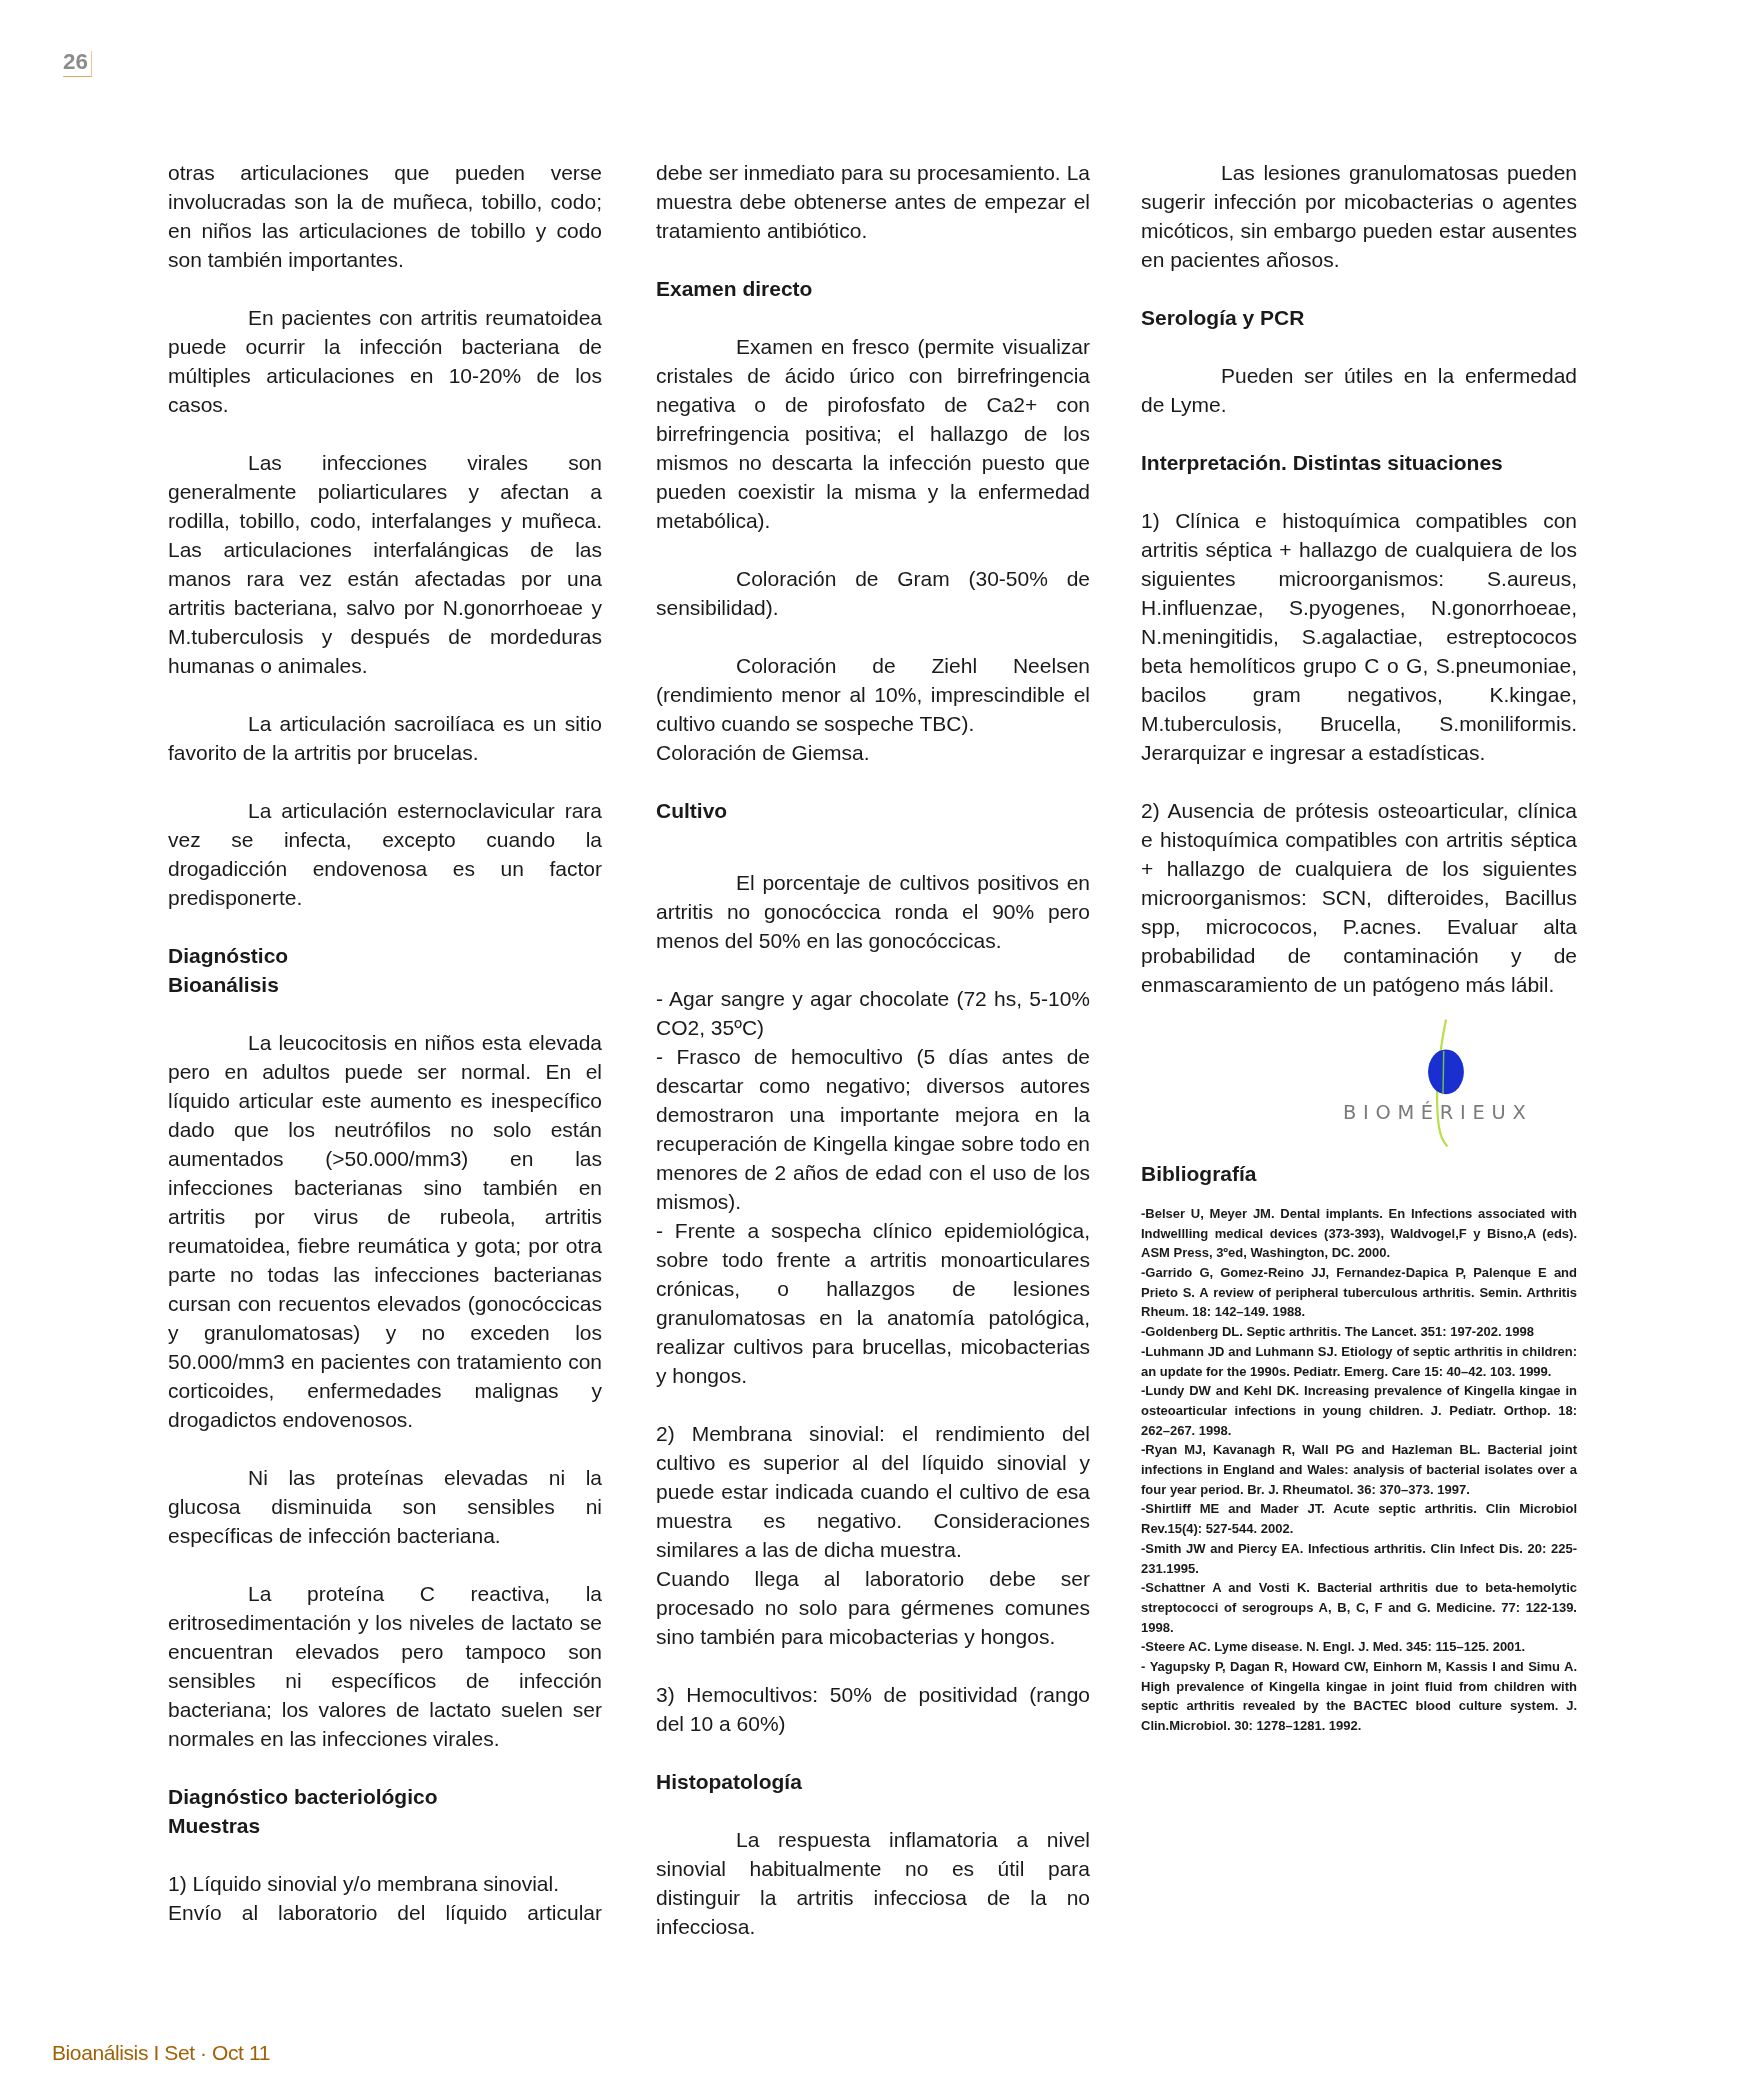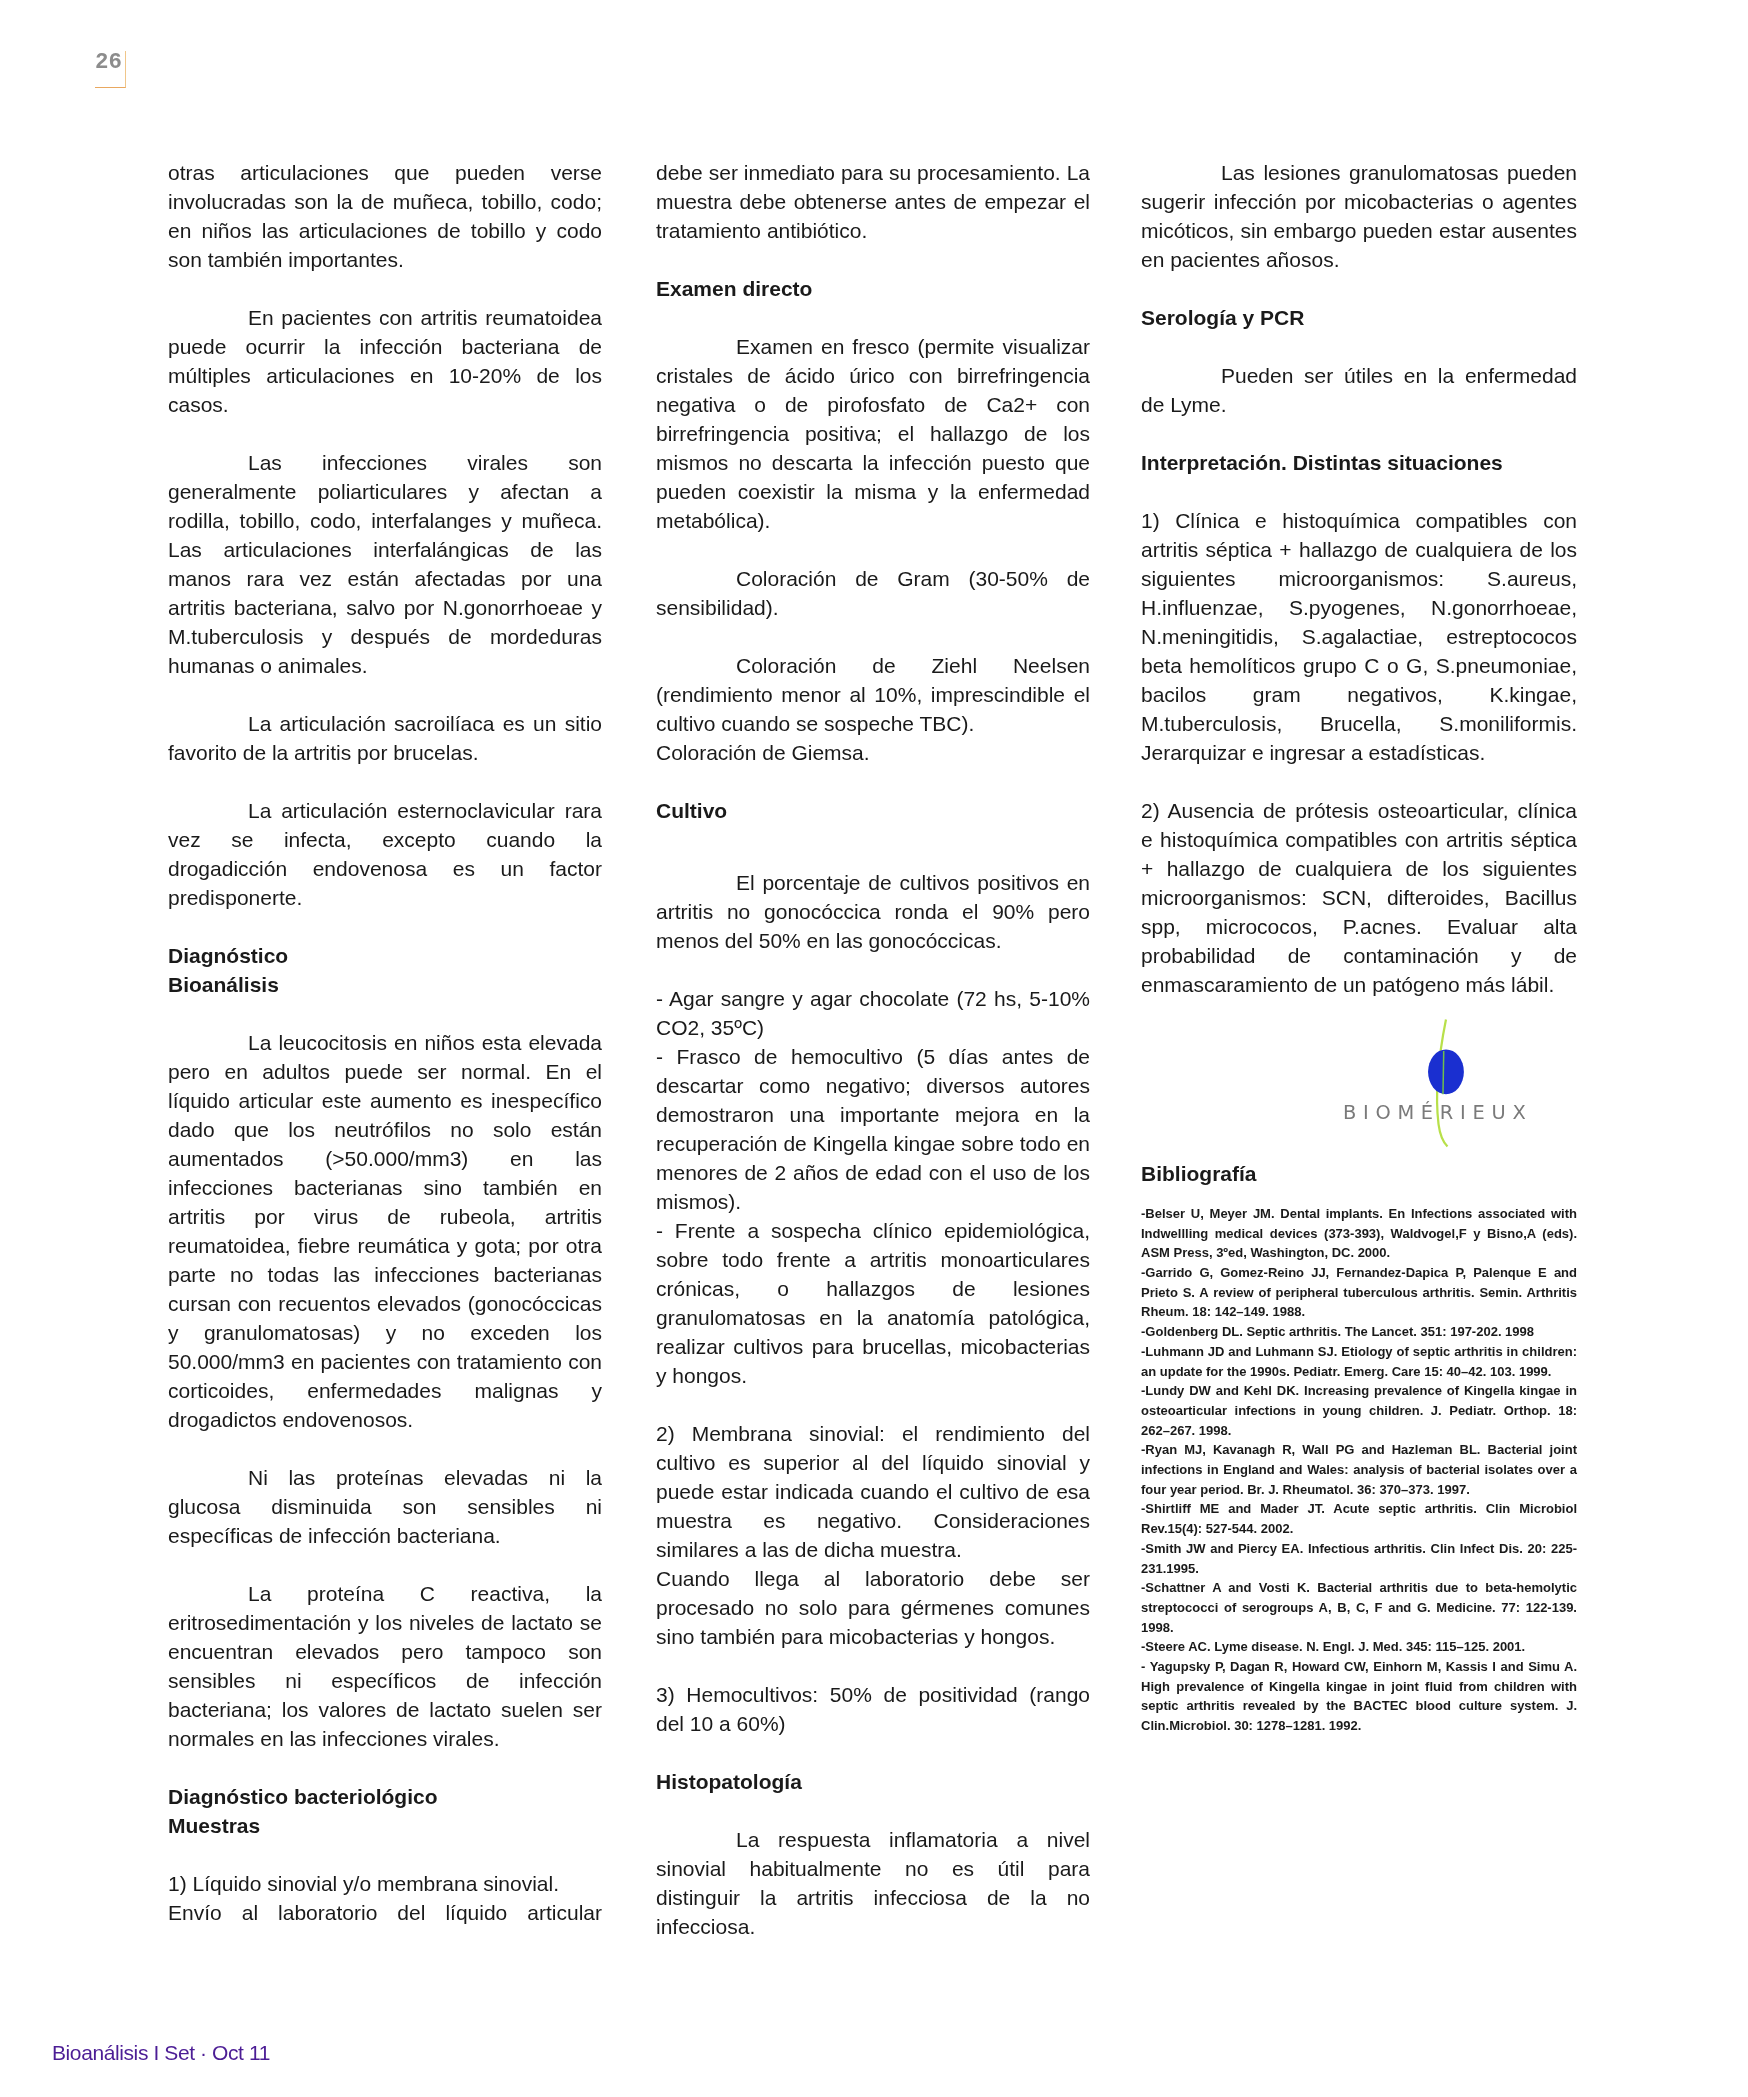--- a/index.html
+++ b/index.html
@@ -1,36 +1,36 @@
 <!DOCTYPE html>
 <html style="font-size:12px"><head>
 <meta charset="utf-8">
 <style>
   html, body { margin: 0; padding: 0; background: #ffffff; }
   body { width: 1748px; height: 2097px; position: relative; overflow: hidden;
          font-family: "Liberation Sans", "DejaVu Sans", sans-serif; color: #1a1a1a; }
   .page-num { position: absolute; left: 63px; top: 51px; font-size: 22.4px; font-weight: bold;
-              color: #8c8c8c; padding-right: 3px; padding-bottom: 14px;
+              color: #8c8c8c; padding-right: 3px; padding-bottom: 3px;
               border-right: 1.5px solid #f0c68a; border-bottom: 1.5px solid #e9a860;
-              font-family: Liberation Mono, monospace; line-height: 22.4px; margin-left: 32px; }
+              font-family: Liberation Sans, sans-serif; line-height: 22.4px; }
   .col { position: absolute; top: 158px; width: 434px; font-size: 21px; line-height: 29px; }
   #col1 { left: 168px; }
   #col2 { left: 656px; }
   #col3 { left: 1141px; width: 436px; }
   .p { margin: 0 0 29px 0; text-align: justify; text-align-last: left; hyphens: none; }
   .p.indent { text-indent: 80px; }
   .p.tight { margin-bottom: 0; }
   .h { margin: 0 0 29px 0; font-weight: bold; font-size: 21px; }
   .h.tight { margin-bottom: 0; }
   .logo { position: relative; width: 436px; height: 142px; margin: 0 0 4.5px 0; }
   .logo svg { position: absolute; left: 187px; top: 0; }
   .biblio-title { font-weight: bold; font-size: 21px; margin: 0 0 16.4px 0; }
   .biblio { font-size: 13px; line-height: 19.7px; font-weight: bold; }
   .biblio .ref { margin: 0; text-align: justify; text-align-last: left; }
-  .footer { position: absolute; left: 52px; top: 2041px; font-size: 21px; color: #4c1d95;
+  .footer { position: absolute; left: 52px; top: 2041px; font-size: 21px; color: #a16207;
             font-family: "Liberation Sans Narrow", "Liberation Sans", sans-serif; letter-spacing: -0.4px; }
 </style>
 </head>
 <body>
 
 <div class="page-num">26</div>
 
 <div class="col" id="col1">
   <p class="p">otras articulaciones que pueden verse involucradas son la de muñeca, tobillo, codo; en niños las articulaciones de tobillo y codo son también importantes.</p>
   <p class="p indent">En pacientes con artritis reumatoidea puede ocurrir la infección bacteriana de múltiples articulaciones en 10-20% de los casos.</p>

